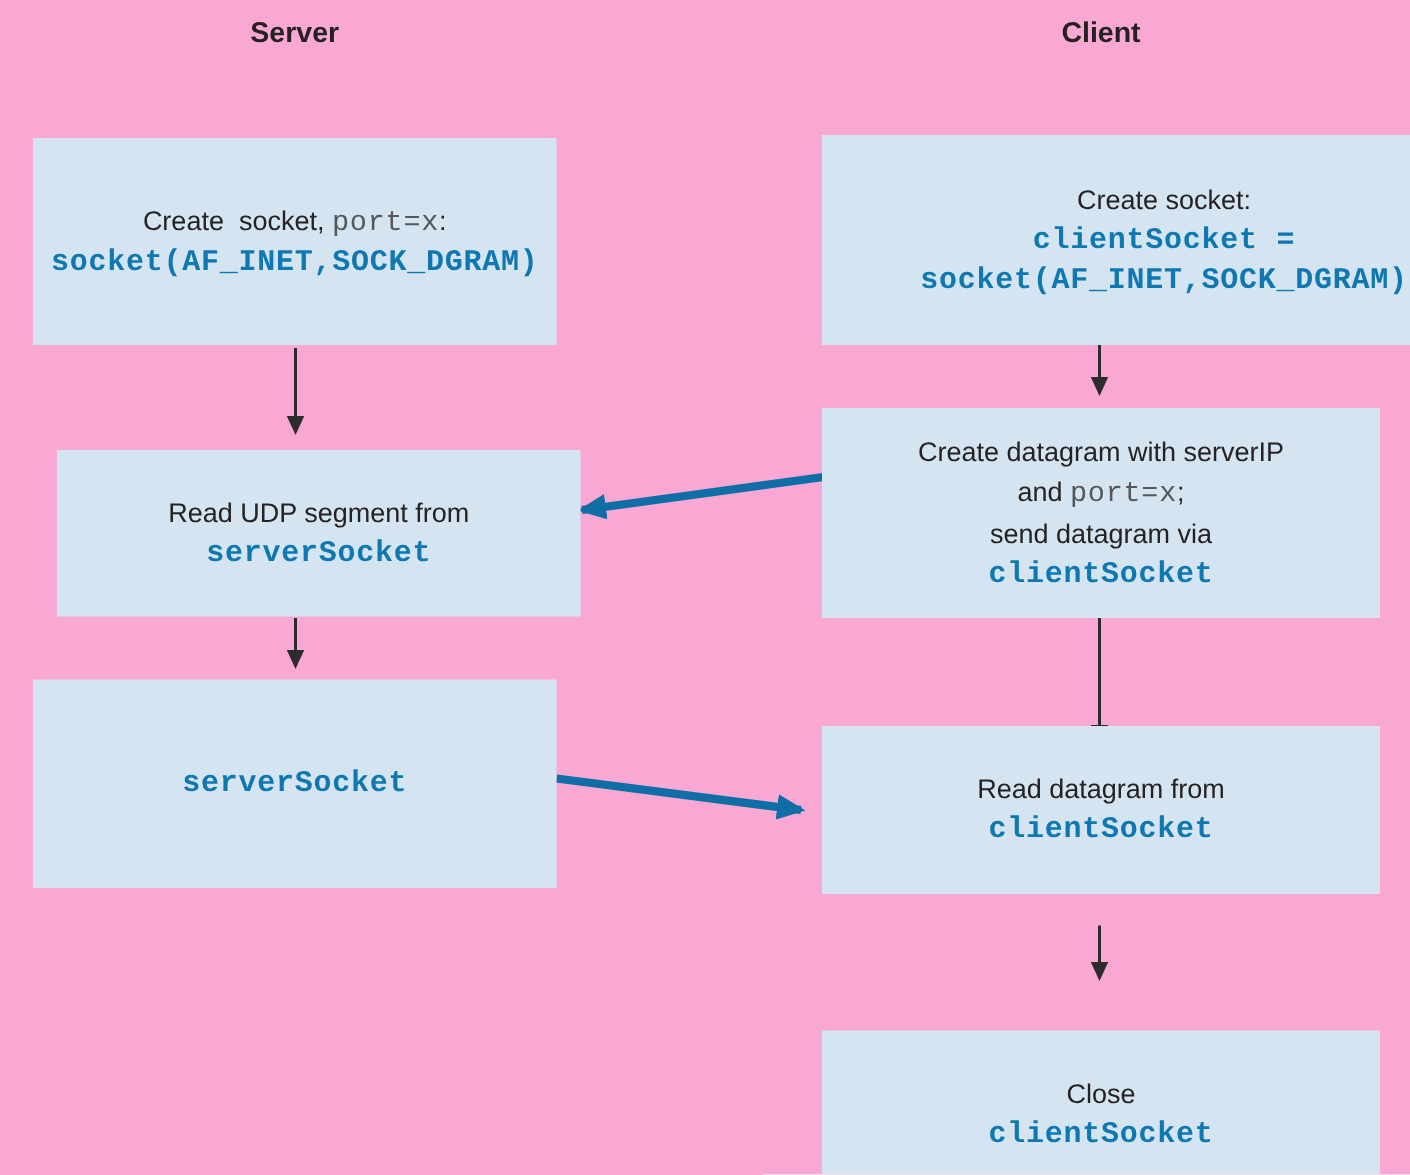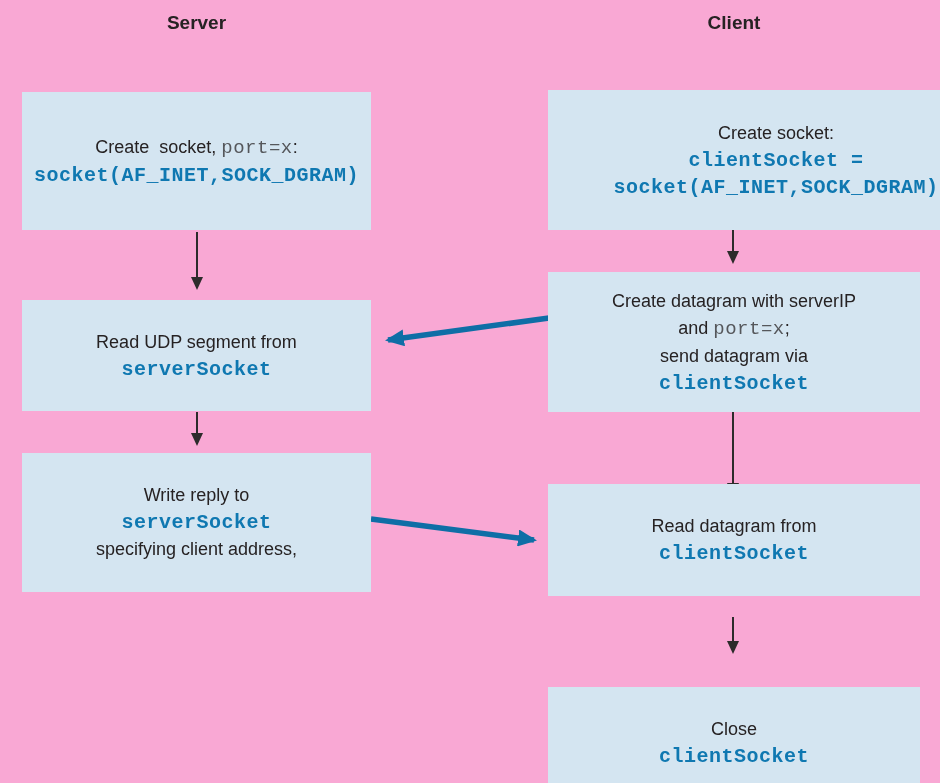--- a/index.html
+++ b/index.html
@@ -101,29 +101,27 @@
   </svg>
 
   <div class="col-title" style="left:22px; top:11px; width:349px;">Server</div>
   <div class="col-title" style="left:548px; top:11px; width:372px;">Client</div>
 
   <div class="box" style="left:22px; top:92px; width:349px; height:138px;">
     <div class="line sans"><span class="keep-ws">Create  socket, </span><span class="mono-inline">port=x</span><span>:</span></div>
     <div class="line code">socket(AF_INET,SOCK_DGRAM)</div>
   </div>
 
-  <div class="box" style="left:22px; top:300px; width:349px; height:111px;align-items:flex-end;">
+  <div class="box" style="left:38px; top:300px; width:349px; height:111px;align-items:flex-end;">
     <div class="line sans">Read UDP segment from</div>
     <div class="line code">serverSocket</div>
   </div>
 
   <div class="box" style="left:22px; top:453px; width:349px; height:139px;">
-    <div class="line sans">Write reply to</div>
     <div class="line code">serverSocket</div>
-    <div class="line sans">specifying client address,</div>
   </div>
 
   <div class="box" style="left:548px; top:90px; width:372px; height:140px;padding-left:42px;">
     <div class="line sans">Create socket:</div>
     <div class="line code">clientSocket =</div>
     <div class="line code">socket(AF_INET,SOCK_DGRAM)</div>
   </div>
 
   <div class="box" style="left:548px; top:272px; width:372px; height:140px;">
     <div class="line sans">Create datagram with serverIP</div>

